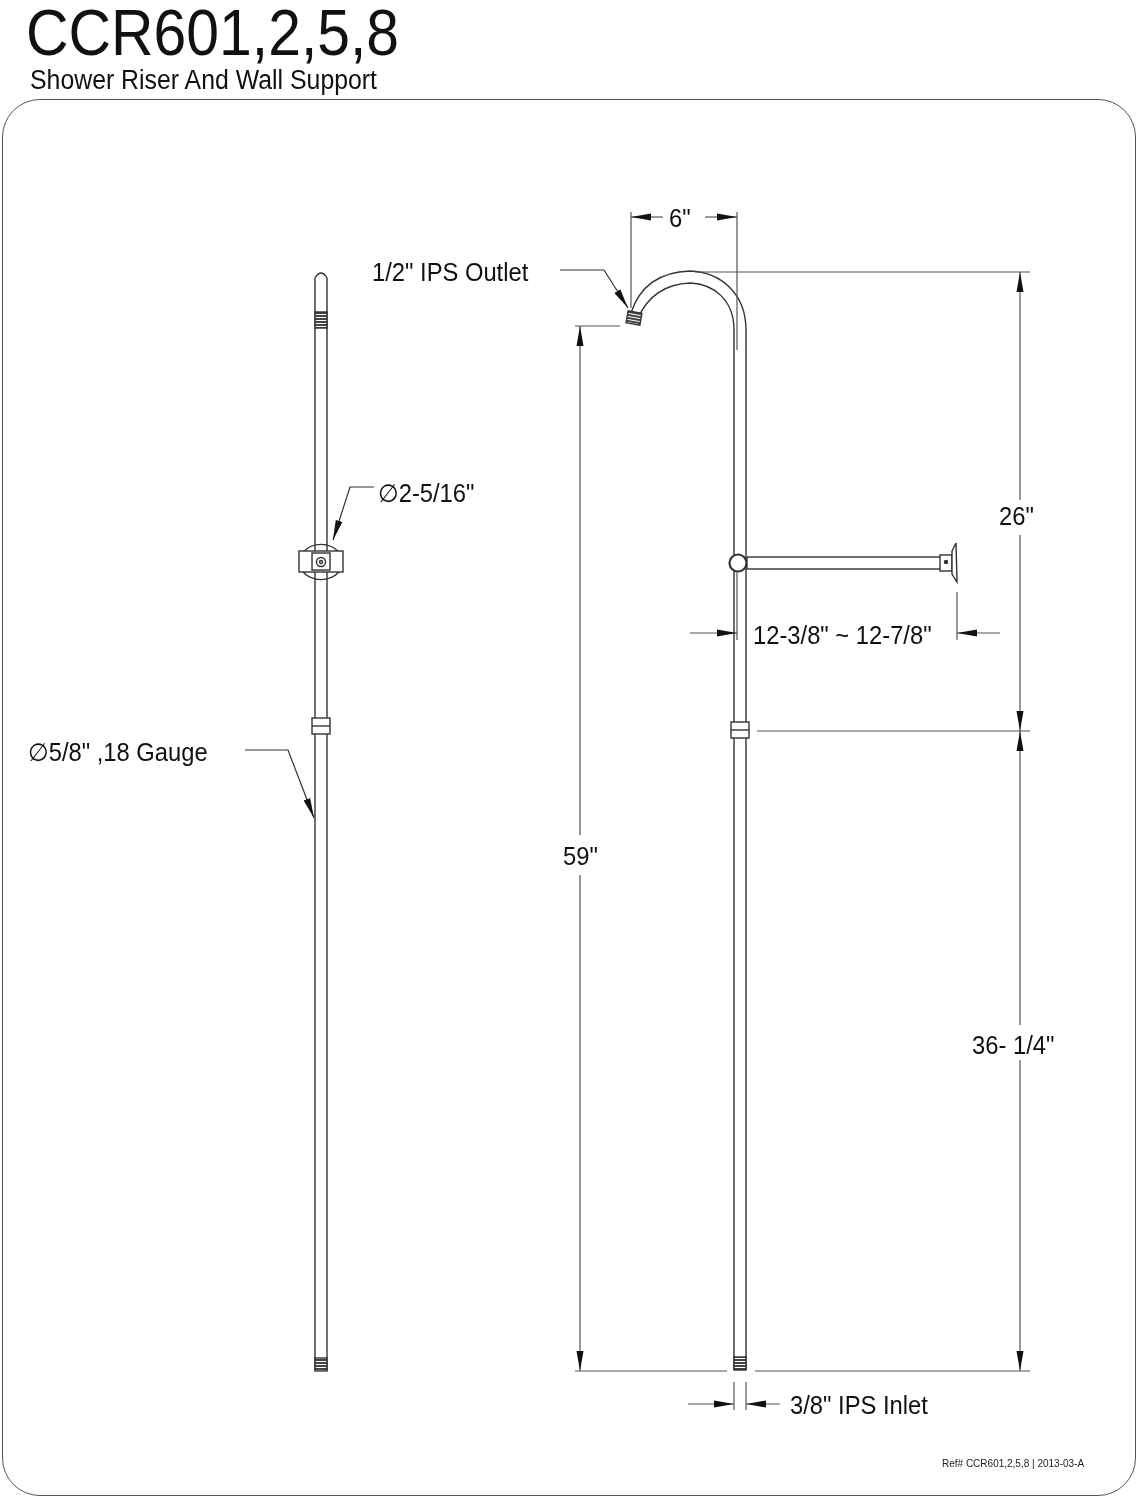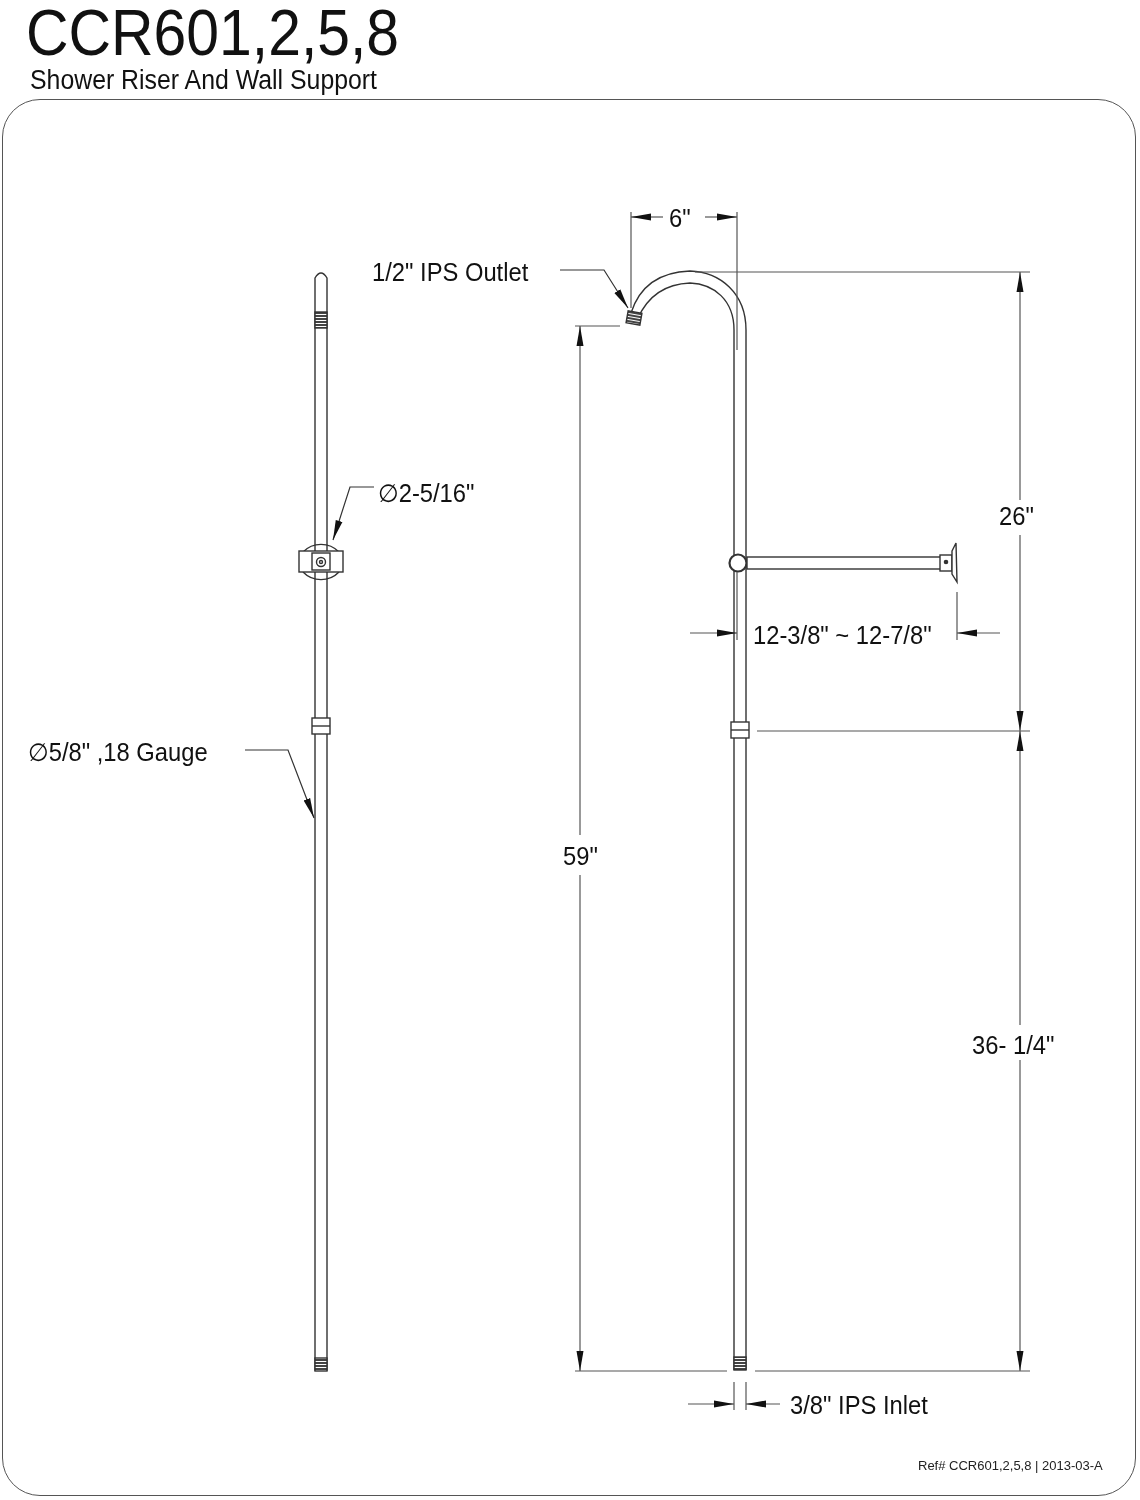--- a/index.html
+++ b/index.html
@@ -7,21 +7,21 @@
          font-family: "Liberation Sans", "DejaVu Sans", sans-serif; color: #111; }
   .title { position: absolute; left: 26px; top: -6px; font-size: 64px; letter-spacing: 0px;
            line-height: 78px; font-weight: normal; transform: scaleX(0.92); transform-origin: left top; }
   .subtitle { position: absolute; left: 30px; top: 64px; font-size: 27px; line-height: 32px;
               transform: scaleX(0.92); transform-origin: left top; }
   .frame { position: absolute; left: 2px; top: 99px; width: 1134px; height: 1397px;
            border: 1.5px solid #555; border-radius: 38px; box-sizing: border-box; }
   svg { position: absolute; left: 0; top: 0; }
   .lbl { position: absolute; font-size: 25px; line-height: 28px; white-space: nowrap;
          transform: scaleX(0.95); transform-origin: left top; }
-  .ref { position: absolute; font-size: 13px; white-space: nowrap; color: #222; }
+  .ref { position: absolute; font-size: 10px; white-space: nowrap; color: #222; margin-left: 24px; }
 </style>
 </head>
 <body>
 
 <div class="title">CCR601,2,5,8</div>
 <div class="subtitle">Shower Riser And Wall Support</div>
 <div class="frame"></div>
 
 <svg width="1140" height="1500" viewBox="0 0 1140 1500">
   <defs>

